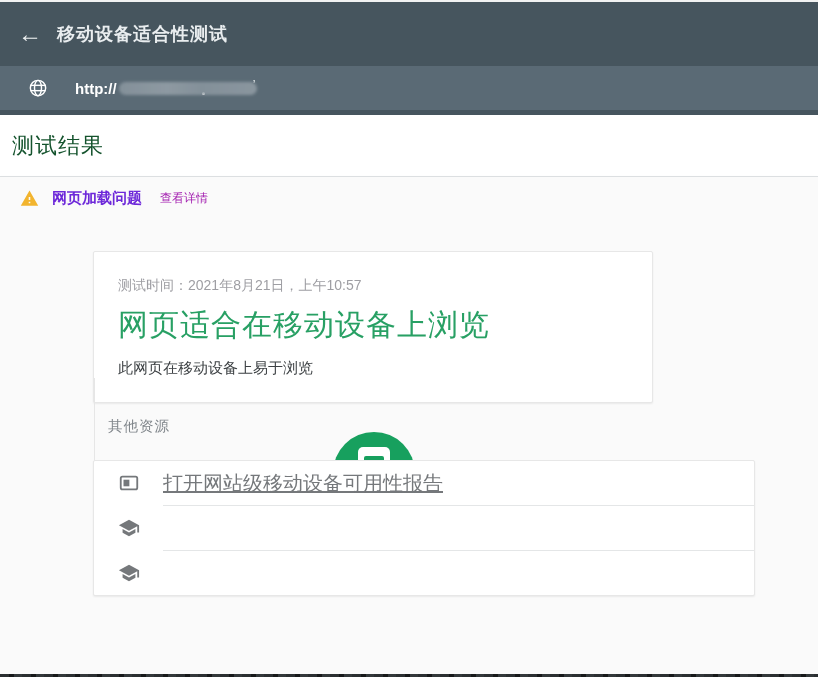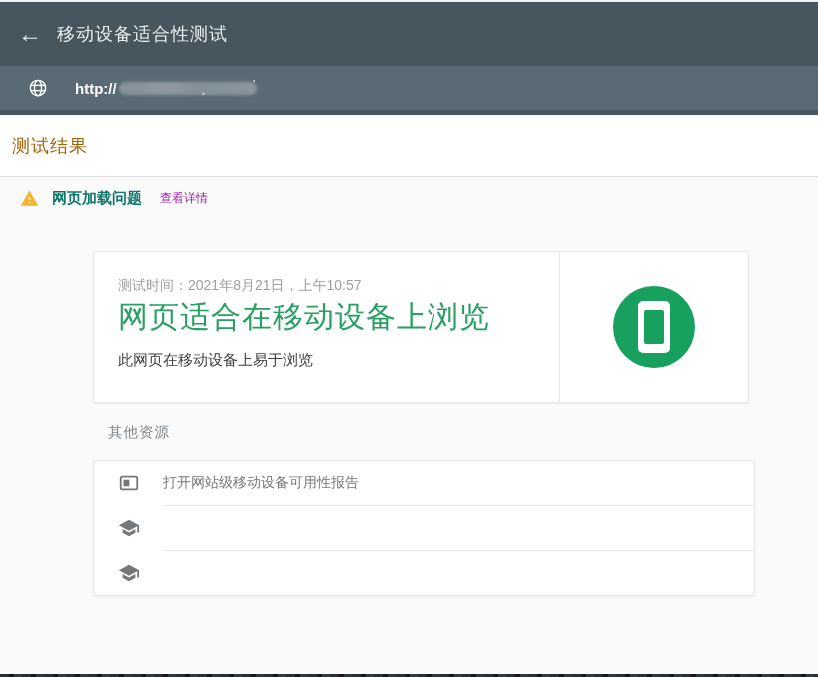--- a/index.html
+++ b/index.html
@@ -17,20 +17,21 @@
     height:64px; background:#46555e;
     display:flex; align-items:center; padding-left:18px;
   }
   .back-btn {
     background:none; border:none; color:#eef1f2; font-size:24px;
     line-height:1; cursor:pointer; padding:0; width:24px; text-align:left;
   }
   .app-title {
     color:#e9edef; font-size:18px; margin-left:15px; letter-spacing:1px;
     white-space:nowrap;
+    font-weight:bold;
   }
 
   
   .urlbar {
     height:44px; background:#5a6a75;
     display:flex; align-items:center; padding-left:28px;
   }
   .globe { width:20px; height:20px; flex:0 0 auto; }
   .url-text {
     color:#ffffff; font-weight:bold; font-size:15px; margin-left:27px;
@@ -48,89 +49,90 @@
   }
   .url-tick { color:#f2f5f6; font-size:12px; margin-left:48px; margin-top:-6px; }
 
   .dark-line { height:5px; background:#46555e; }
 
   
   .results-bar {
     height:61px; background:#ffffff;
     display:flex; align-items:center; padding-left:12px;
   }
-  .results-title { color:#a16207; font-size:18px; letter-spacing:1px; }
+  .results-title { color:#14532d; font-size:22px; letter-spacing:1px; }
   .results-divider {
     height:1px; background:#dcdfe1;
     box-shadow:0 2px 3px rgba(0,0,0,.12);
   }
 
   
   .content { position:relative; height:500px; background:#fafafa; }
 
   .warning-row {
     position:absolute; top:12px; left:20px;
     display:flex; align-items:center;
   }
   .warning-icon { width:19px; height:19px; }
   .warning-label {
-    color:#0f766e; font-size:15px; font-weight:bold; margin-left:13px;
+    color:#6d28d9; font-size:15px; font-weight:bold; margin-left:13px;
     white-space:nowrap;
   }
   .details-link {
     color:#a21caf; font-size:12px; margin-left:18px; text-decoration:none;
     cursor:pointer; white-space:nowrap;
   }
 
   .card {
     background:#fff; border:1px solid #e7e7e7; border-radius:2px;
     box-shadow:0 1px 2px rgba(0,0,0,.07);
   }
   .result-card {
-    position:absolute; top:74px; left:93px; width:656px; height:152px;
+    position:absolute; top:74px; left:93px; width:560px; height:152px;
     display:flex;
+    flex-direction:column;
   }
   .result-left { flex:1 1 auto; padding:25px 0 0 24px; }
   .test-time { color:#9e9ea3; font-size:14px; white-space:nowrap; }
   .verdict {
     font-family:"Liberation Serif", serif;
     color:#28a064; font-size:30px; font-weight:normal;
-    margin-top:2px; letter-spacing:1px; white-space:nowrap;
+    margin-top:10px; letter-spacing:1px; white-space:nowrap;
   }
   .verdict-desc { color:#3c4043; font-size:15px; margin-top:13px; white-space:nowrap; }
   .result-right {
     flex:0 0 189px; border-left:1px solid #e6e6e6;
     display:flex; align-items:center; justify-content:center;
   }
   .status-circle {
     width:82px; height:82px; border-radius:50%; background:#17a05e;
     display:flex; align-items:center; justify-content:center;
   }
   .phone {
     width:32px; height:52px; background:#ffffff; border-radius:5px;
     display:flex; align-items:center; justify-content:center;
   }
   .phone-screen { width:20px; height:34px; background:#17a05e; border-radius:2px; }
 
   .resources-heading {
-    position:absolute; top:246px; left:108px;
+    position:absolute; top:240px; left:108px;
     color:#80868b; font-size:14.5px; letter-spacing:1px;
   }
   .resources-card {
     position:absolute; top:283px; left:93px; width:662px;
   }
   .resource-row {
     height:44px; display:flex; align-items:center; cursor:pointer;
   }
   .resource-icon-box {
     width:69px; flex:0 0 auto; display:flex; justify-content:center;
     align-items:center;
   }
   .resource-icon-box svg { width:22px; height:22px; }
-  .resource-label { color:#75787b; font-size:14px; white-space:nowrap; }
+  .resource-label { color:#75787b; font-size:20px; white-space:nowrap;text-decoration:underline; }
   .row-divider { height:1px; background:#e4e6e7; margin-left:69px; }
 
   .bottom-strip {
     position:absolute; left:0; bottom:0; width:818px; height:3px;
     background:repeating-linear-gradient(90deg,
       #2b2f31 0px, #2b2f31 9px, #17191a 9px, #17191a 14px,
       #33383a 14px, #33383a 22px);
   }
 </style>
 </head>

